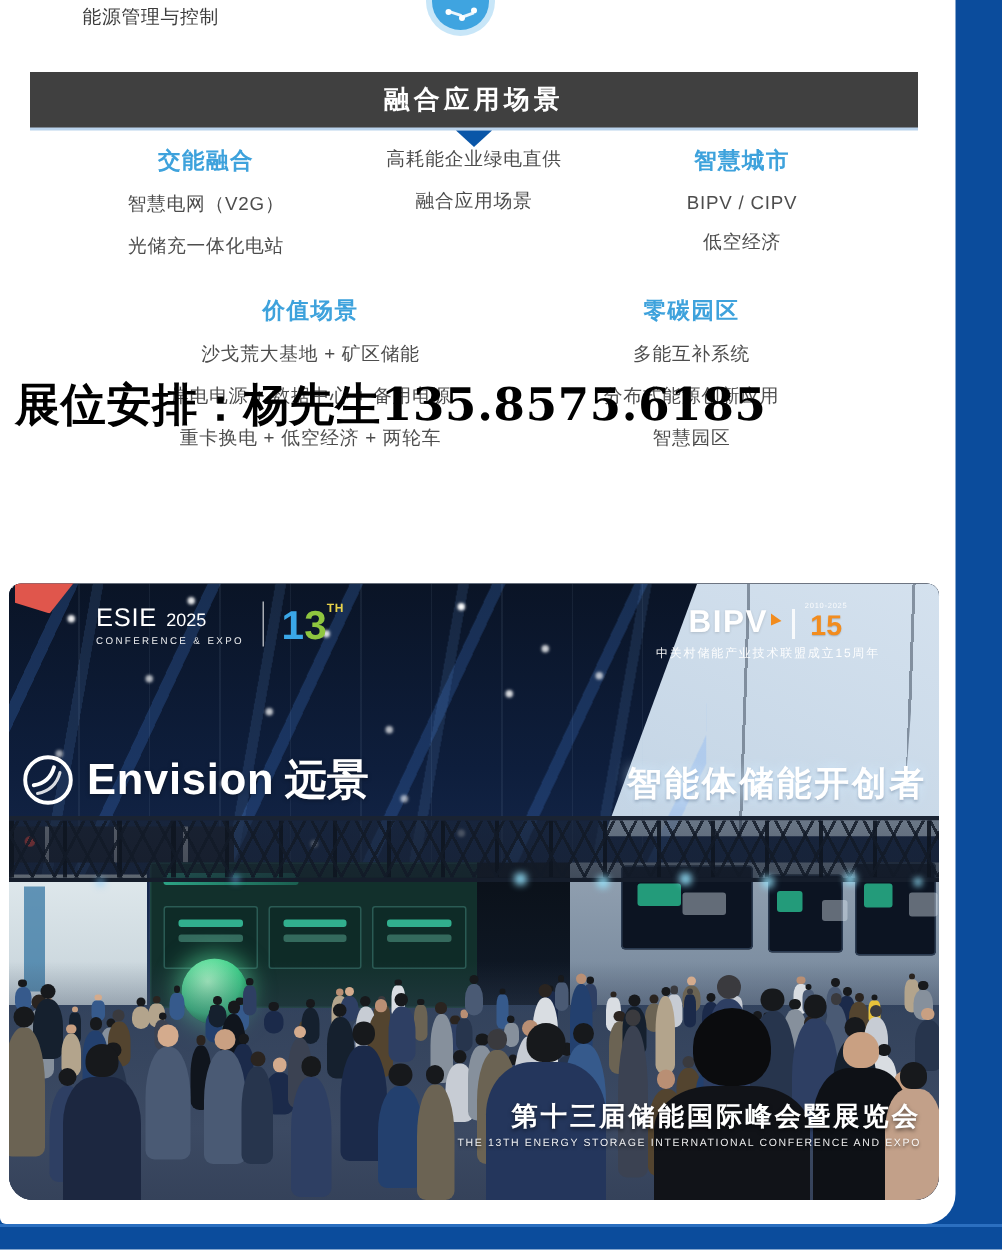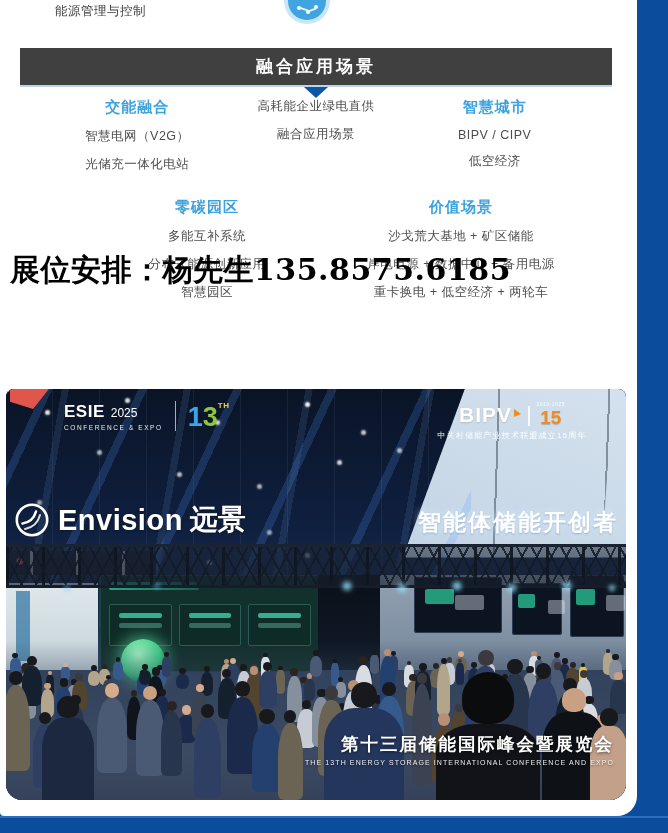--- a/index.html
+++ b/index.html
@@ -84,21 +84,21 @@
     92px 62px 2px 1px rgba(255,255,255,.7),172px 84px 2px 1px rgba(255,255,255,.75),
     252px 96px 2px 1px rgba(255,255,255,.7),332px 72px 2px 1px rgba(255,255,255,.85),
     32px 112px 2px 1px rgba(255,255,255,.6),142px 132px 2px 1px rgba(255,255,255,.65),
     262px 142px 2px 1px rgba(255,255,255,.6),72px 162px 2px 1px rgba(255,255,255,.5),
     202px 172px 2px 1px rgba(255,255,255,.55),392px 60px 2px 1px rgba(255,255,255,.7),
     300px 165px 2px 1px rgba(255,255,255,.5);}
   .red-flag{position:absolute;left:4px;top:-4px;width:42px;height:24px;background:#e0564c;
     clip-path:polygon(0 0,100% 0,55% 100%,0 70%);}
   
   .esie{position:absolute;left:58px;top:12px;display:flex;align-items:center;color:#fff;z-index:6;}
-  .esie-name{font-weight:700;font-size:17px;letter-spacing:.5px;}
+  .esie-name{font-weight:400;font-size:17px;letter-spacing:.5px;}
   .esie-year{font-weight:300;font-size:12px;margin-left:6px;}
   .esie-tag{font-size:6.5px;letter-spacing:1.6px;margin-top:2px;color:rgba(255,255,255,.92);}
   .esie-div{width:1px;height:30px;background:rgba(255,255,255,.65);margin:0 12px;}
   .esie-13{font-size:27px;font-weight:900;line-height:1;}
   .esie-13 .n1{color:#3aa7e8;}
   .esie-13 .n3{color:#8fc63f;}
   .esie-13 sup{font-size:8px;color:#e8d24a;font-weight:700;vertical-align:18px;letter-spacing:.5px;}
   
   .cnesa{position:absolute;right:4px;top:13px;width:220px;text-align:center;color:#fff;z-index:6;}
   .cn-top{display:flex;align-items:flex-end;justify-content:center;}
@@ -202,30 +202,30 @@
         <div class="s-item">融合应用场景</div>
       </div>
       <div class="s-col">
         <div class="s-title">智慧城市</div>
         <div class="s-item">BIPV / CIPV</div>
         <div class="s-item">低空经济</div>
       </div>
     </div>
     <div class="s-row r2">
       <div class="s-col">
+        <div class="s-title">价值场景</div>
+        <div class="s-item">沙戈荒大基地 + 矿区储能</div>
+        <div class="s-item">岸电电源 + 数据中心 + 备用电源</div>
+        <div class="s-item">重卡换电 + 低空经济 + 两轮车</div>
+      </div>
+      <div class="s-col">
         <div class="s-title">零碳园区</div>
         <div class="s-item">多能互补系统</div>
         <div class="s-item">分布式能源创新应用</div>
         <div class="s-item">智慧园区</div>
-      </div>
-      <div class="s-col">
-        <div class="s-title">价值场景</div>
-        <div class="s-item">沙戈荒大基地 + 矿区储能</div>
-        <div class="s-item">岸电电源 + 数据中心 + 备用电源</div>
-        <div class="s-item">重卡换电 + 低空经济 + 两轮车</div>
       </div>
     </div>
   </div>
 
   <h1 class="contact">展位安排：杨先生135.8575.6185</h1>
 
 
   <div class="photo">
     <div class="ph-base"></div>
     <div class="ph-sky"></div>

